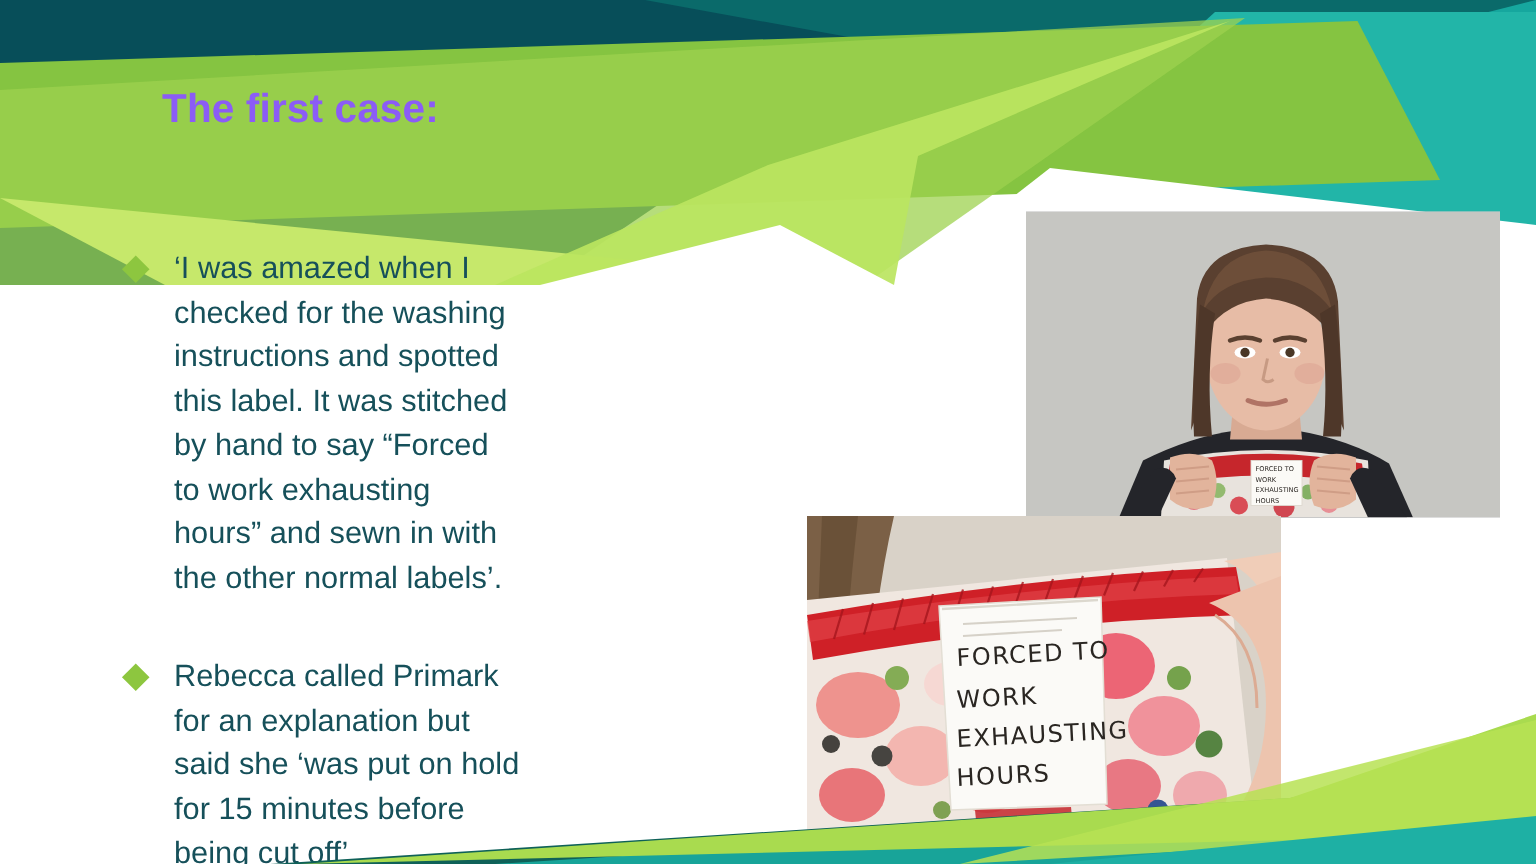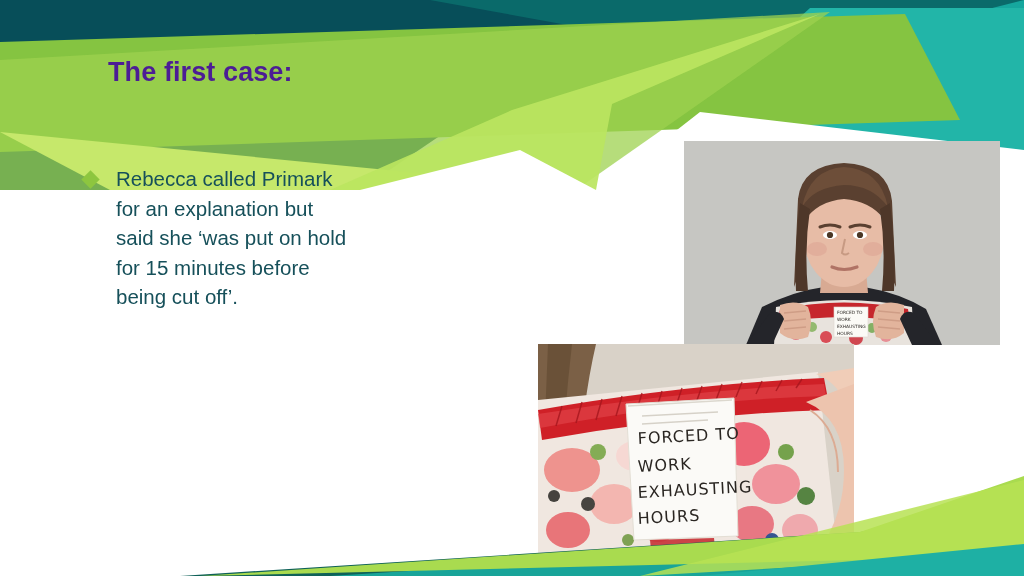--- a/index.html
+++ b/index.html
@@ -32,21 +32,21 @@
   }
   #header-deco svg, #footer-deco svg { display:block; }
 
   
   #title {
     position: absolute;
     left: 108px;
     top: 57px;
     font-size: 27px;
     font-weight: bold;
-    color: #4c1d95;
+    color: #8b5cf6;
     letter-spacing: 0.1px;
     white-space: nowrap;
   }
 
   
   #body-col {
     position: absolute;
     left: 84px;
     top: 164px;
     width: 392px;
@@ -117,20 +117,31 @@
 
       <polygon points="600,190 1024,190 1024,150 700,112" fill="#ffffff"></polygon>
       <polygon points="360,190 596,190 520,150" fill="#ffffff"></polygon>
     </svg>
   </div>
 
   <div id="title">The first case:</div>
 
   <div id="body-col">
 
+    <div class="bullet-row">
+      <span class="diamond"></span>
+      <div class="bullet-text">‘I was amazed when I
+checked for the washing
+instructions and spotted
+this label. It was stitched
+by hand to say “Forced
+to work exhausting
+hours” and sewn in with
+the other normal labels’.</div>
+    </div>
 
     <div class="bullet-row">
       <span class="diamond"></span>
       <div class="bullet-text">Rebecca called Primark
 for an explanation but
 said she ‘was put on hold
 for 15 minutes before
 being cut off’.</div>
     </div>
 

